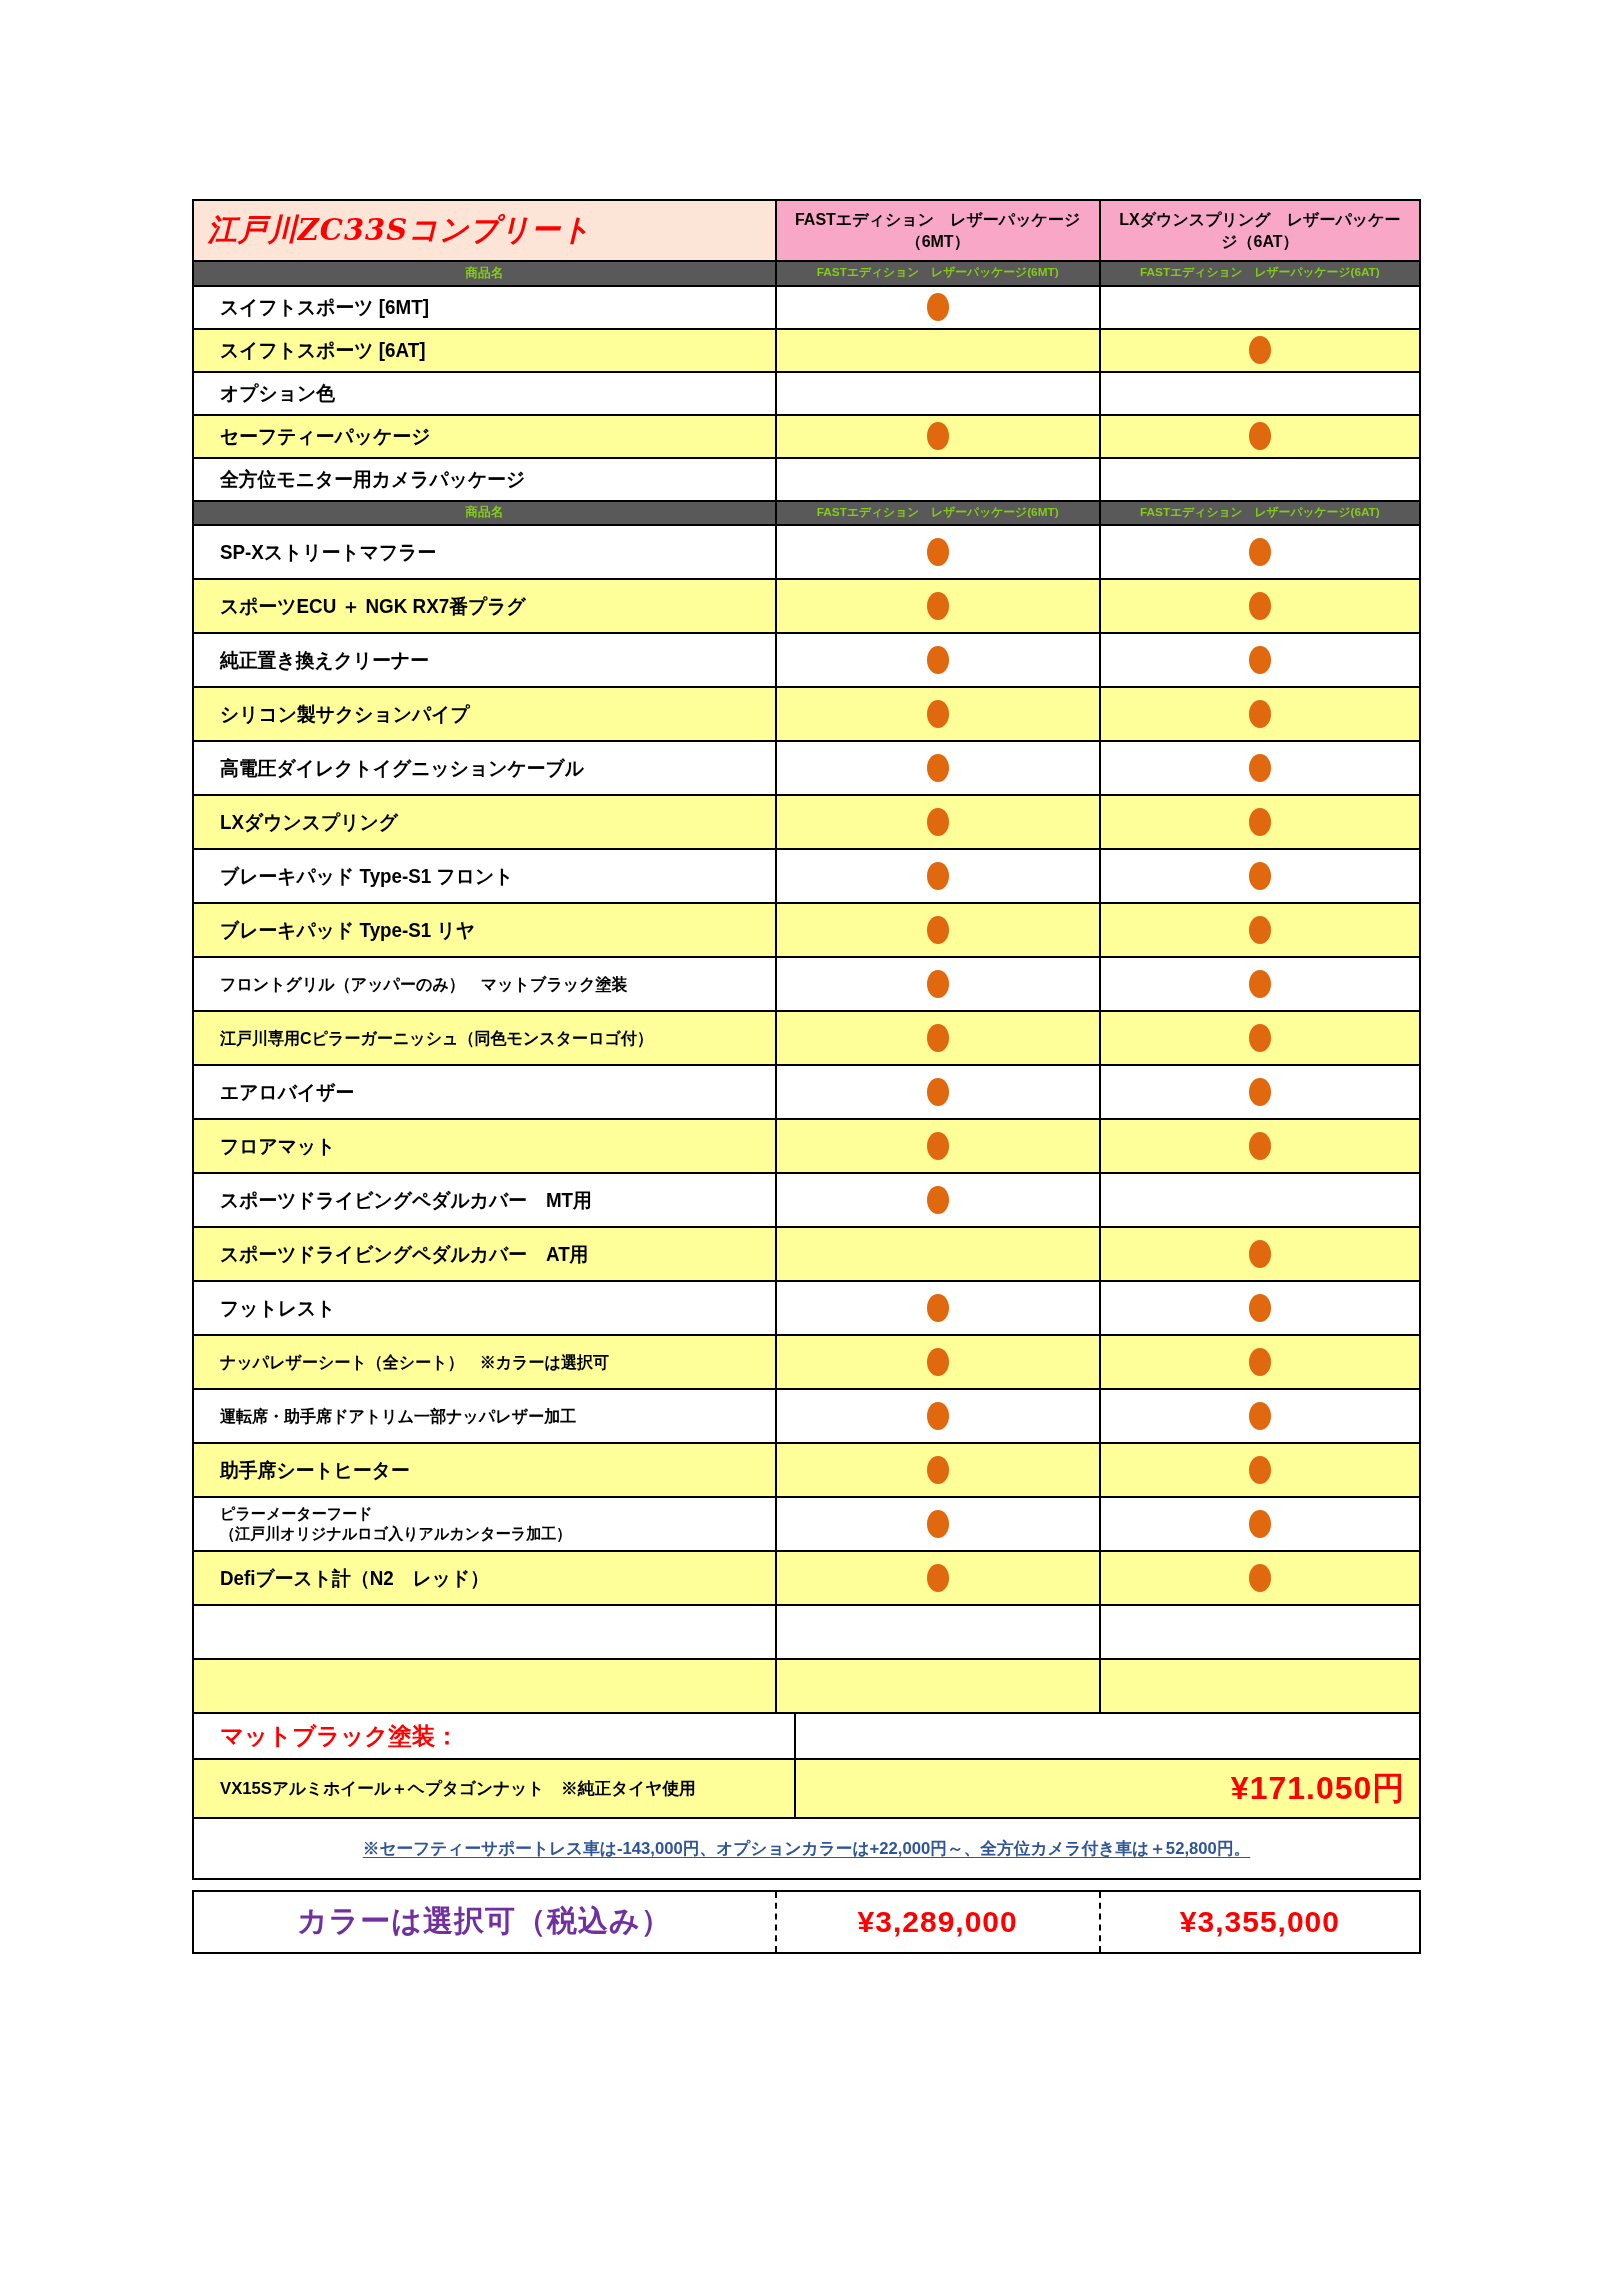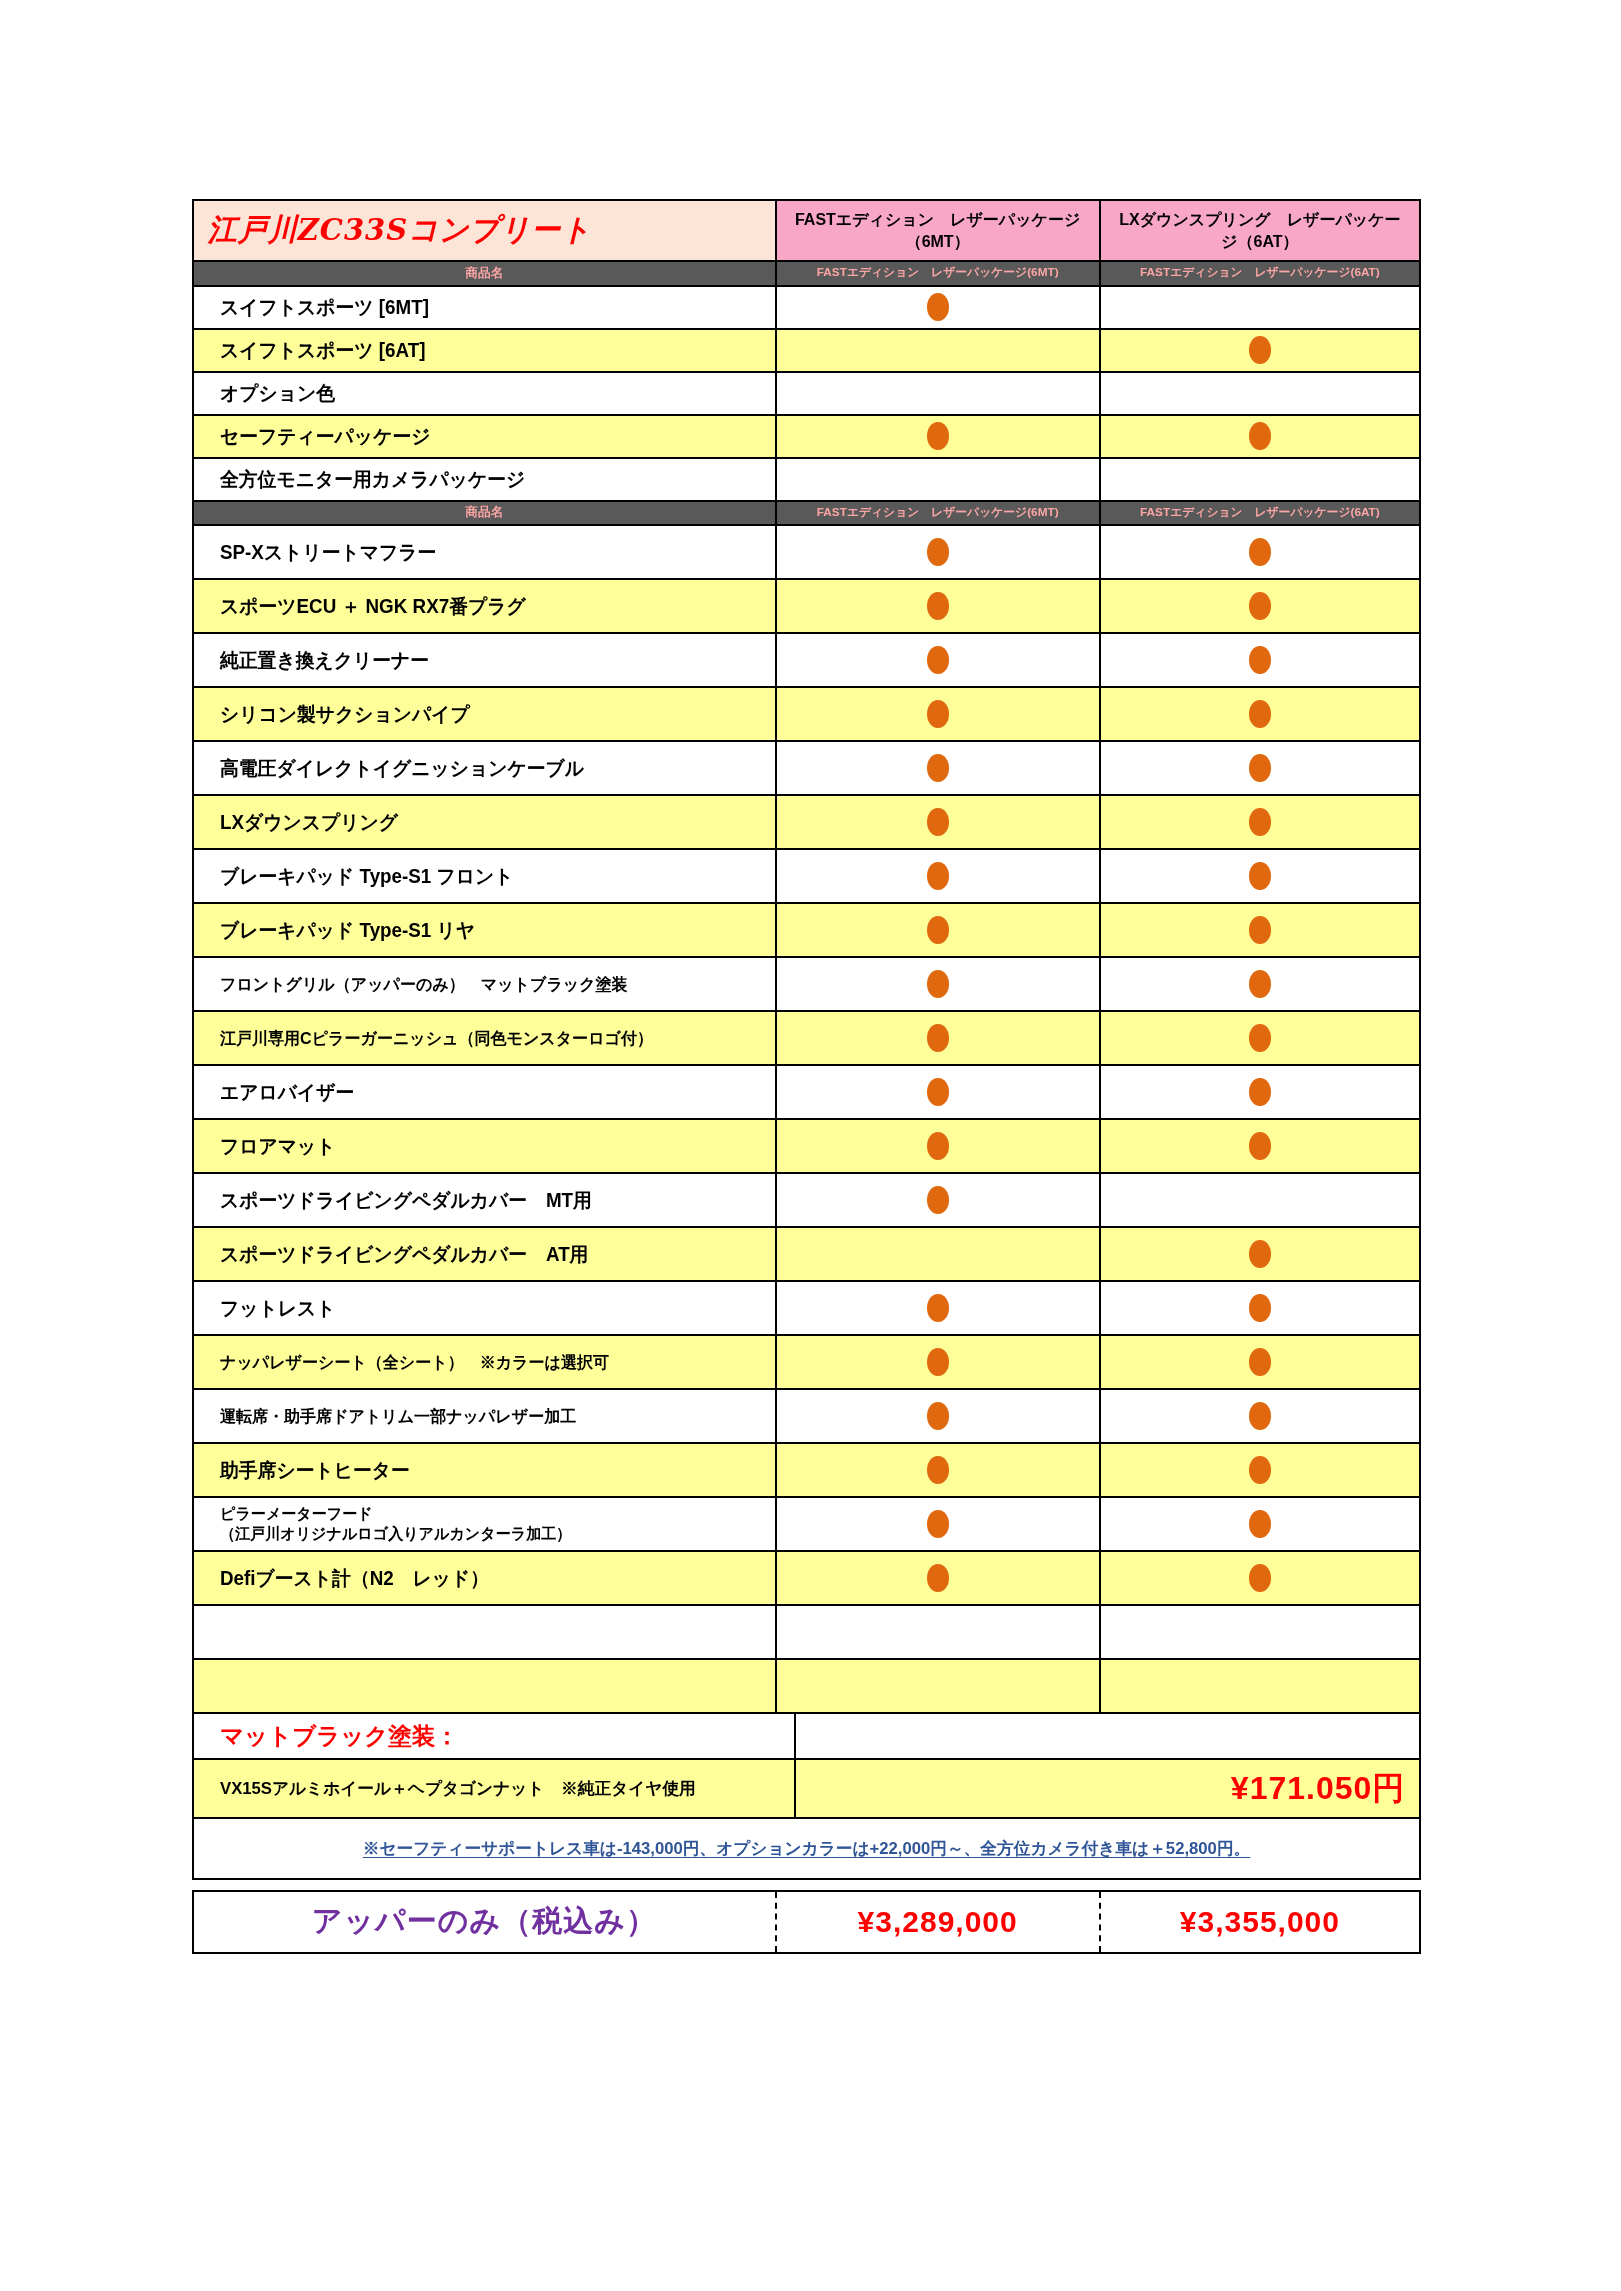--- a/index.html
+++ b/index.html
@@ -24,21 +24,21 @@
   .h-title span {
     color:var(--red,#ff0000); font-size:29px; letter-spacing:1px;
     font-family:"DejaVu Serif", serif; font-style:italic; font-weight:bold;
     transform:scaleY(1.05);
   }
   .h-col { background:var(--pink,#f9a7c6); font-size:16px; line-height:1.35;
     display:flex; align-items:center; justify-content:center; text-align:center;
     padding:0 15.7px; color:#000; }
 
   
-  .gray { height:24.5px; background:var(--gray,#595959); color:#fca5a5; border-top:2.9px solid #000; }
+  .gray { height:24.5px; background:var(--gray,#595959); color:#84cc16; border-top:2.9px solid #000; }
   .gray .c-name { justify-content:center; padding-left:0; font-size:12.7px; }
   .gray .c-mark { font-size:11.8px; letter-spacing:0; }
 
   
   .s1 .item-row { height:43px; }
   .s2 .item-row { height:54px; }
   .s1 .item-row:nth-child(odd),  .s2 .item-row:nth-child(odd)  { background:#ffffff; }
   .s1 .item-row:nth-child(even), .s2 .item-row:nth-child(even) { background:var(--yellow,#ffff99); }
   .lbl { font-size:19.6px; color:#000; letter-spacing:0; transform:scaleX(0.96); transform-origin:left center; white-space:pre-line; }
   .lbl.long { font-size:16.7px; }
@@ -414,21 +414,21 @@
     </div>
 
     <div class="row note-row">
       <span>※セーフティーサポートレス車は-143,000円、オプションカラーは+22,000円～、全方位カメラ付き車は＋52,800円。</span>
     </div>
 
   </div>
 
   <div class="price-bar">
     <div class="p-name">
-      <span>アッパーのみ（税込み）</span>
+      <span>カラーは選択可（税込み）</span>
     </div>
     <div class="p-val">
       <span>¥3,289,000</span>
     </div>
     <div class="p-val at">
       <span>¥3,355,000</span>
     </div>
   </div>
 </div>
 

